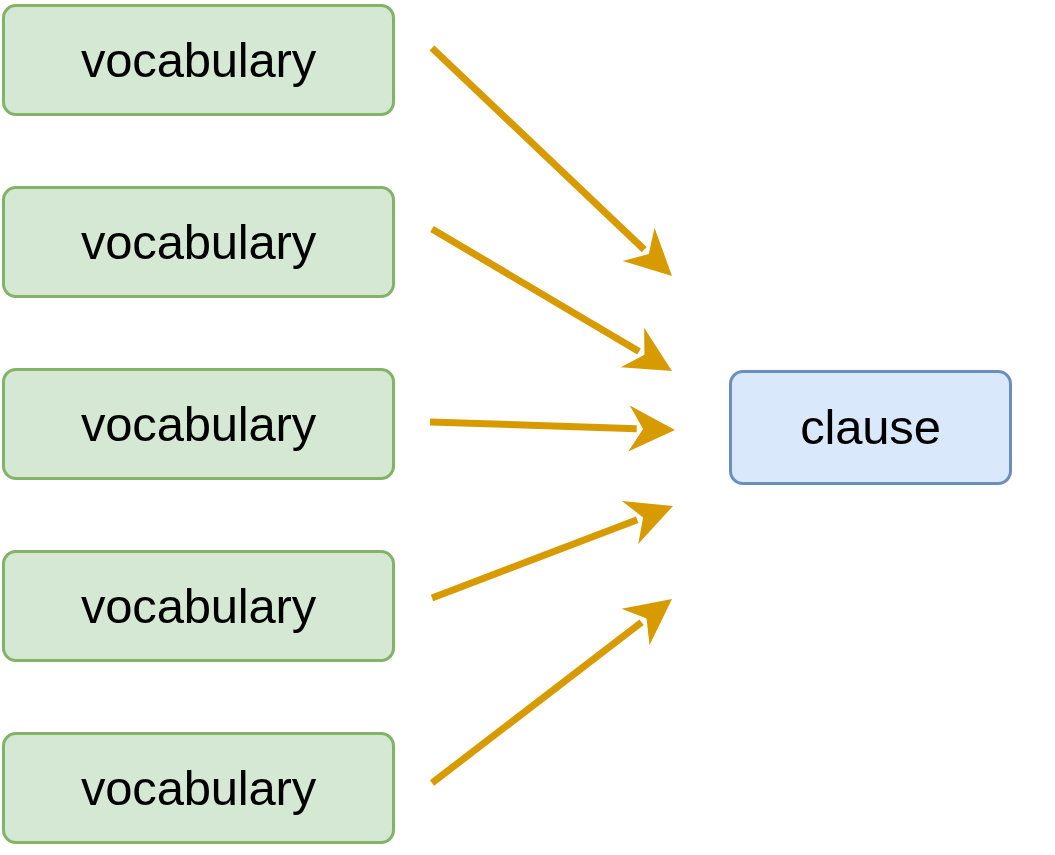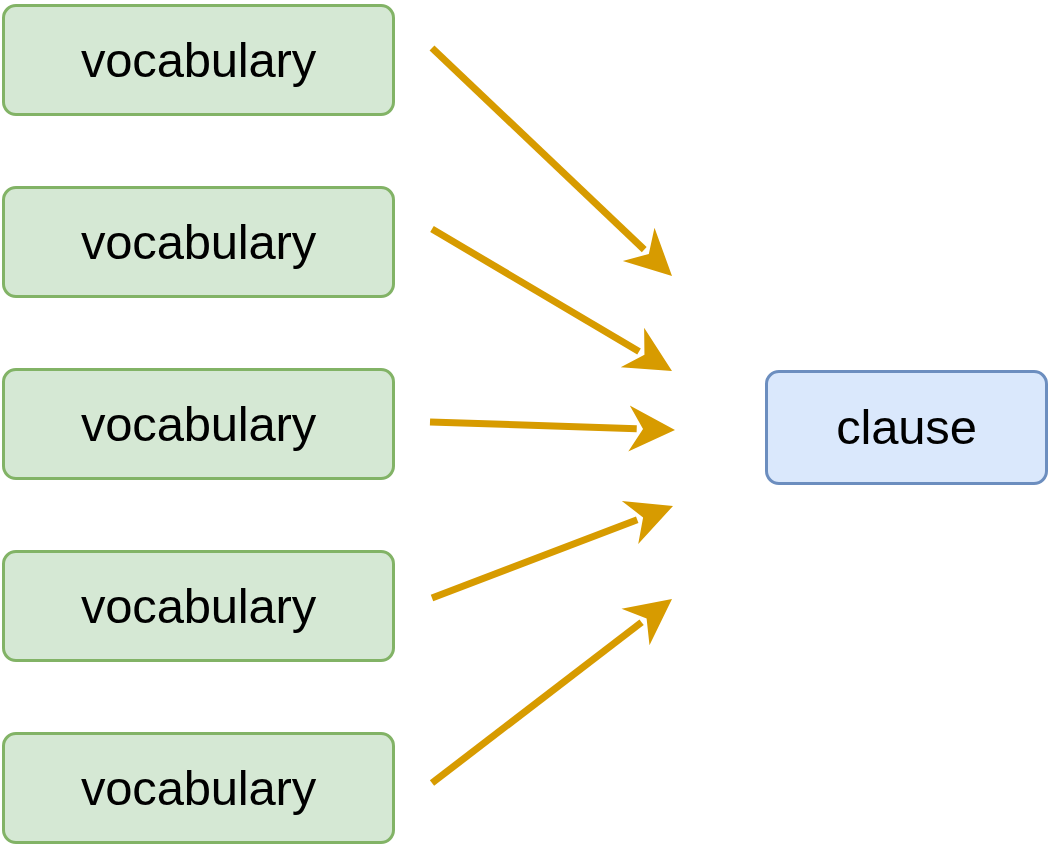--- a/index.html
+++ b/index.html
@@ -70,21 +70,21 @@
   </div>
 
   <div class="node node-source" style="left: 2px; top: 550px; width: 393px; height: 112px; background: rgb(213, 232, 212); border-color: rgb(130, 179, 102);">
     <span class="node-label" style="color: rgb(0, 0, 0);">vocabulary</span>
   </div>
 
   <div class="node node-source" style="left: 2px; top: 732px; width: 393px; height: 112px; background: rgb(213, 232, 212); border-color: rgb(130, 179, 102);">
     <span class="node-label" style="color: rgb(0, 0, 0);">vocabulary</span>
   </div>
 
-  <div class="node node-target" style="left: 765px; top: 370px; width: 283px; height: 115px; background: rgb(218, 232, 252); border-color: rgb(108, 142, 191);">
+  <div class="node node-target" style="left: 729px; top: 370px; width: 283px; height: 115px; background: rgb(218, 232, 252); border-color: rgb(108, 142, 191);">
     <span class="node-label" style="color: rgb(0, 0, 0);">clause</span>
   </div>
 
   <svg id="edge-layer" viewBox="0 0 1055 855" width="1055" height="855" xmlns="http://www.w3.org/2000/svg">
     <g id="edge-group">
         <line x1="432" y1="48" x2="644.232521693334" y2="249.62089560866724" stroke="#d79b00" stroke-width="7" stroke-linecap="butt"></line>
         <polygon points="672.00,276.00 622.81,260.99 648.80,253.96 654.49,227.64" fill="#d79b00"></polygon>
         <line x1="432" y1="229" x2="639.0374562000957" y2="351.49716158505663" stroke="#d79b00" stroke-width="7" stroke-linecap="butt"></line>
         <polygon points="672.00,371.00 620.70,367.37 644.46,354.71 644.12,327.78" fill="#d79b00"></polygon>
         <line x1="430" y1="422" x2="636.7204018458702" y2="428.75005393782436" stroke="#d79b00" stroke-width="7" stroke-linecap="butt"></line>

